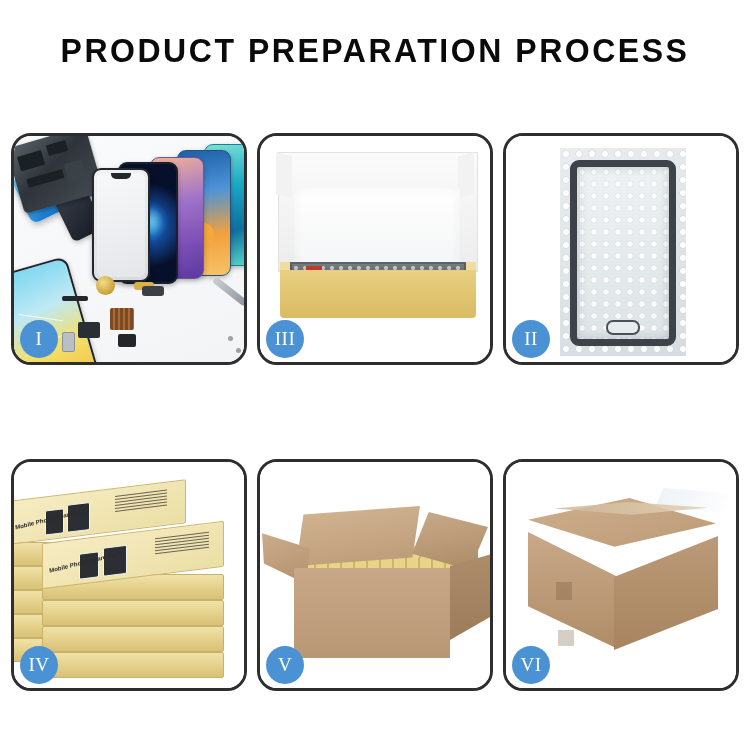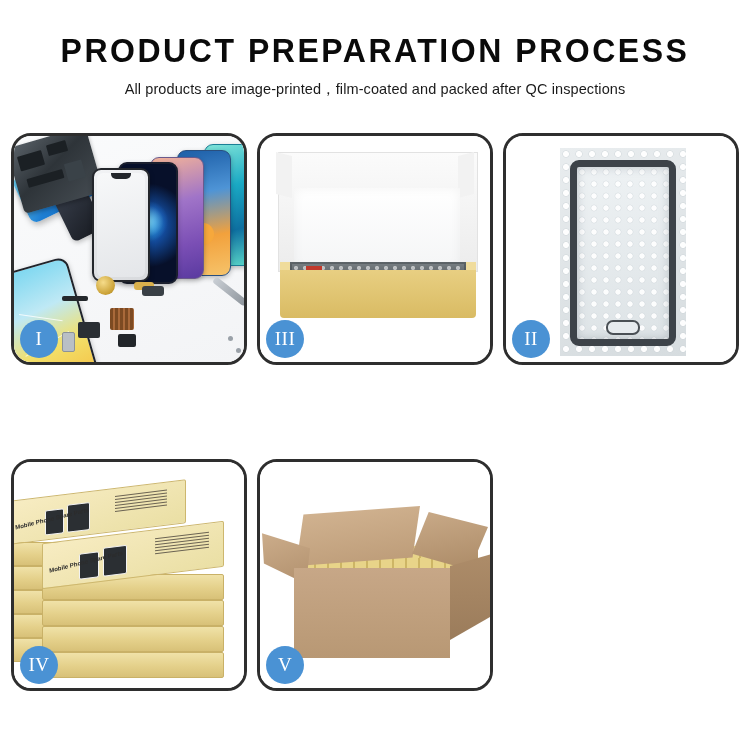--- a/index.html
+++ b/index.html
@@ -228,21 +228,20 @@
     background:linear-gradient(120deg,rgba(235,240,245,.9),rgba(255,255,255,.2));
     clip-path:polygon(10% 0,100% 18%,88% 86%,0 60%);}
 </style>
 </head>
 <body>
 
 <div class="page">
 
   <div class="header">
     <div class="title">PRODUCT PREPARATION PROCESS</div>
-    <div class="subtitle">All products are image-printed，film-coated and packed after QC inspections</div>
   </div>
 
   <div class="grid">
 
     <div class="panel">
       <div class="stage p1">
         <div class="ph film"></div>
         <div class="ph dkph"></div>
 
         <div class="ph fan1">
@@ -358,15 +357,27 @@
         <div class="fill"></div>
         <div class="flapTop"></div>
         <div class="flapR"></div>
         <div class="flapL"></div>
         <div class="cbody"></div>
         <div class="cside"></div>
       </div>
       <div class="badge">V</div>
     </div>
 
+    <div class="panel">
+      <div class="stage p6">
+        <div class="shine"></div>
+        <div class="sealTop"></div>
+        <div class="tape"></div>
+        <div class="sealFrontL"></div>
+        <div class="sealFrontR"></div>
+        <div class="tab1"></div>
+        <div class="tab2"></div>
+      </div>
+      <div class="badge">VI</div>
+    </div>
 
   </div>
 </div>
 
 </body></html>

